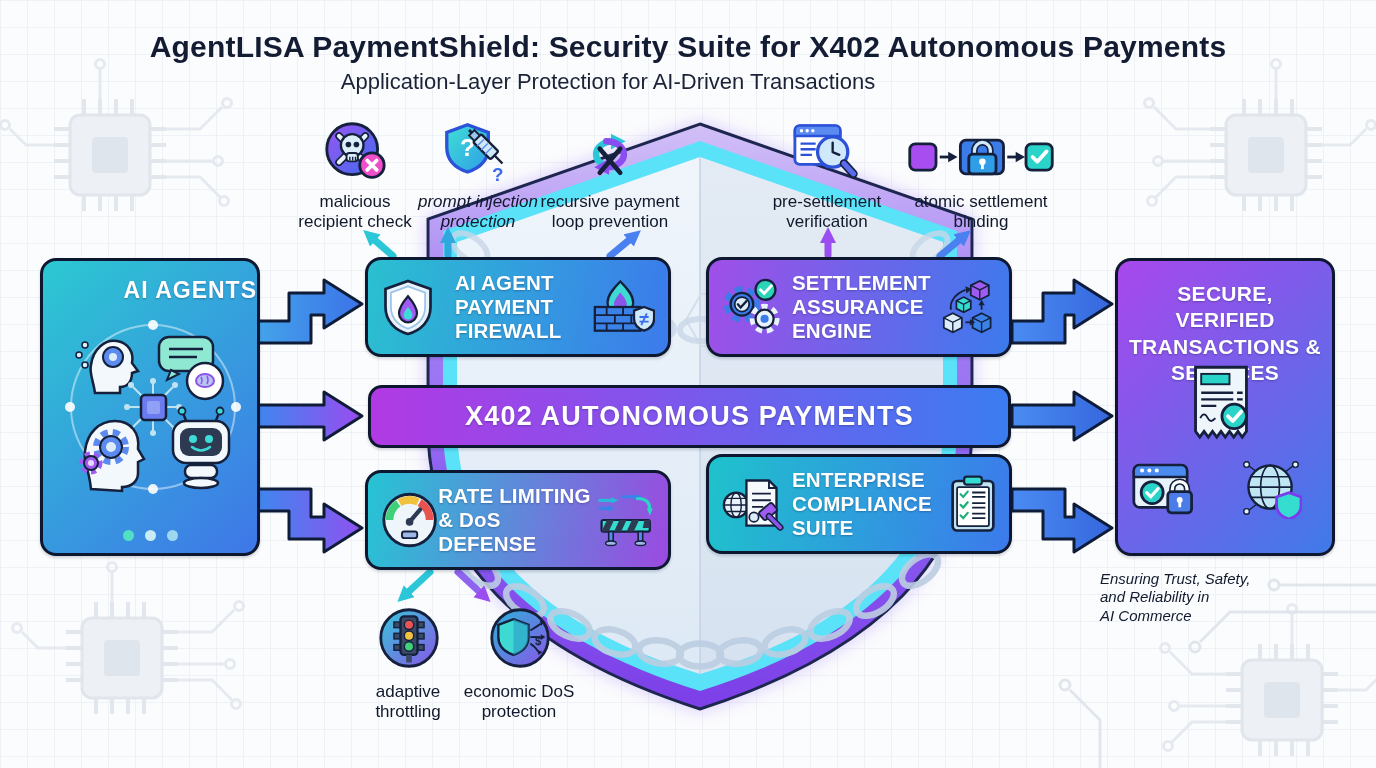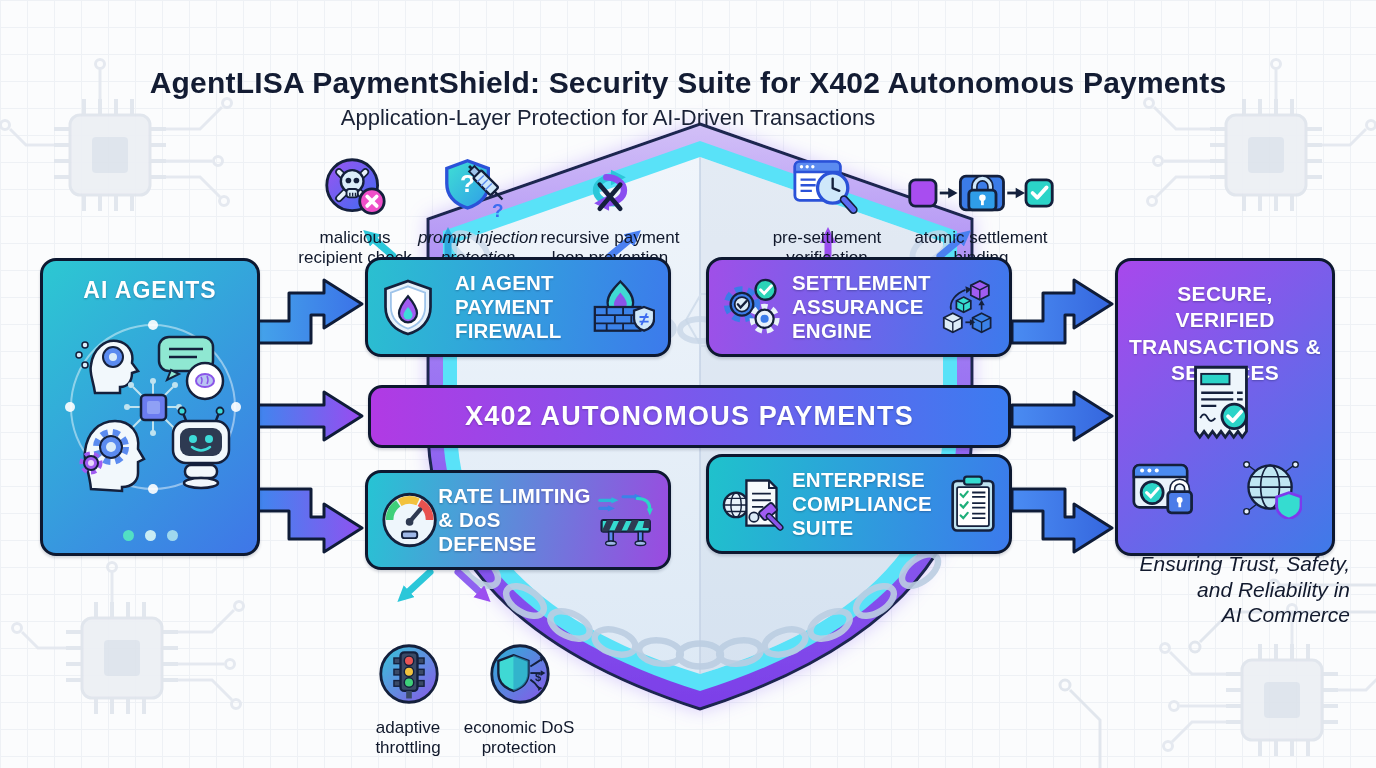--- a/index.html
+++ b/index.html
@@ -8,21 +8,21 @@
     font-family:"Liberation Sans",sans-serif;
     background-color:#fbfcfd;
     background-image:
       linear-gradient(#eef1f5 1px, transparent 1px),
       linear-gradient(90deg,#eef1f5 1px, transparent 1px);
     background-size:27px 27px;
   }
   svg text{font-family:"Liberation Sans",sans-serif;}
   .abs{position:absolute;}
   #decor{position:absolute;left:0;top:0;z-index:1;}
-  .layer{z-index:3;margin-top:36px;}
+  .layer{z-index:3;}
   .hdr-title{
     left:0;top:30px;width:1376px;text-align:center;
     font-size:30px;font-weight:700;color:#131c33;letter-spacing:0.2px;
   }
   .hdr-sub{
     left:0;top:69px;width:1216px;text-align:center;
     font-size:22px;font-weight:400;color:#1a2236;
   }
   .feat-label{
     font-size:17px;line-height:1.18;text-align:center;color:#10182b;font-weight:400;
@@ -42,29 +42,29 @@
   #box-rate{left:365px;top:470px;width:306px;height:100px;
     background:linear-gradient(100deg,#26c4d4,#9b4ae0);}
   #box-compliance{left:706px;top:454px;width:306px;height:100px;
     background:linear-gradient(100deg,#1fc2cc,#3c7aec);}
   #box-x402{left:368px;top:385px;width:643px;height:63px;border-radius:14px;
     background:linear-gradient(90deg,#b13ae4,#8055ec 45%,#3b7cf0);
     display:flex;align-items:center;justify-content:center;}
   #box-x402 .box-title{font-size:27px;letter-spacing:1.2px;}
   #box-agents{left:40px;top:258px;width:220px;height:298px;
     background:linear-gradient(135deg,#2cc8d2,#3f76e8);}
-  #box-agents .box-title{display:block;text-align:center;padding-top:16px;font-size:23px;letter-spacing:1px;}
+  #box-agents .box-title{display:block;text-align:right;padding-top:16px;font-size:23px;letter-spacing:1px;}
   #box-outcome{left:1115px;top:258px;width:220px;height:298px;
     background:linear-gradient(135deg,#a848ec,#3f7ae8);}
   #box-outcome .box-title{display:block;text-align:center;padding:20px 10px 0;font-size:21px;line-height:1.25;letter-spacing:.3px;}
   .dots{position:absolute;left:0;bottom:12px;width:100%;display:flex;justify-content:center;gap:11px;}
   .dots span{width:11px;height:11px;border-radius:50%;display:block;}
   .tagline{
-    left:1100px;top:551px;width:250px;text-align:right;z-index:3;
-    font-size:21px;font-style:italic;color:#121a2e;line-height:1.22;font-weight:500;
+    left:1100px;top:570px;width:250px;text-align:left;z-index:3;
+    font-size:15px;font-style:italic;color:#121a2e;line-height:1.22;font-weight:500;
   }
   .tagline span{display:block;}
 </style>
 </head>
 <body>
 
 <div id="stage">
 
   <svg id="decor" width="1376" height="768" viewBox="0 0 1376 768">
     <defs>

